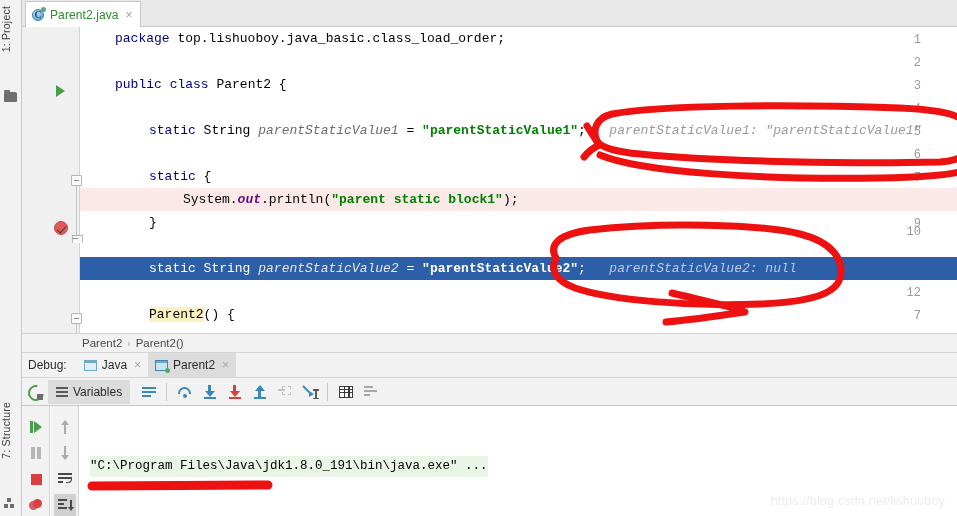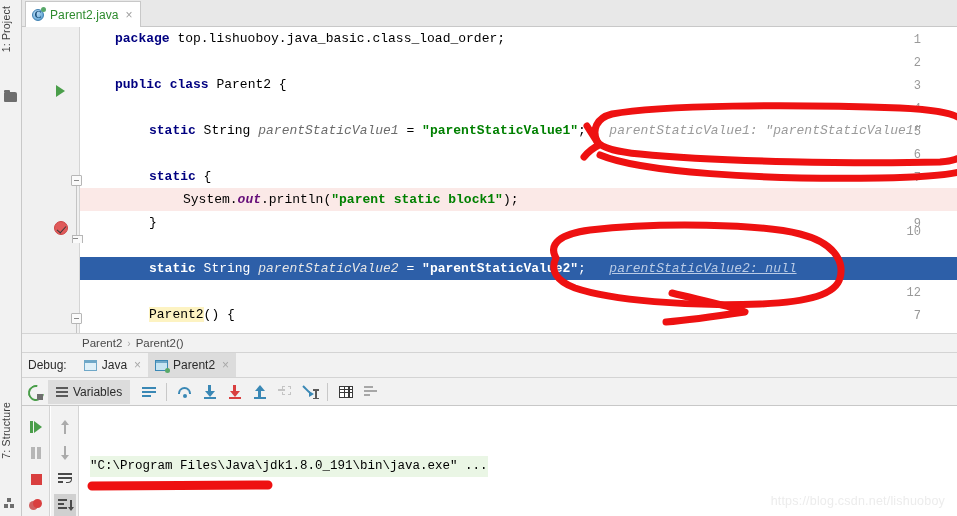--- a/index.html
+++ b/index.html
@@ -186,23 +186,23 @@
     white-space: pre;
     padding-left: 35px;
   }
   .cline.exec-hl { background: #fbe9e7; }
   .cline.sel-hl { background: #2d5fa8; }
   .cline.sel-hl .kw { color: #ffffff; }
   .cline.sel-hl .ty { color: #ffffff; }
   .cline.sel-hl .fld { color: #e6e6e6; }
   .cline.sel-hl .str { color: #ffffff; }
   .cline.sel-hl .punct { color: #ffffff; }
-  .cline.sel-hl .hint { color: #b9cbe6; text-decoration: underline; }
-
-  .kw { color: #000080; font-weight: bold; }
+  .cline.sel-hl .hint { color: #b9cbe6; }
+
+  .kw { color: #000080; font-weight: normal; }
   .ty { color: #000000; }
   .fld { color: #6b6b6b; font-style: italic; }
   .str { color: #008000; font-weight: bold; }
   .stat { color: #660e7a; font-weight: bold; font-style: italic; }
   .punct { color: #000000; }
   .hint {
     color: #9a9a9a; font-style: italic;
     font-family: "Liberation Mono", monospace;
   }
   .ident-hl { background: #fdf3c2; }

